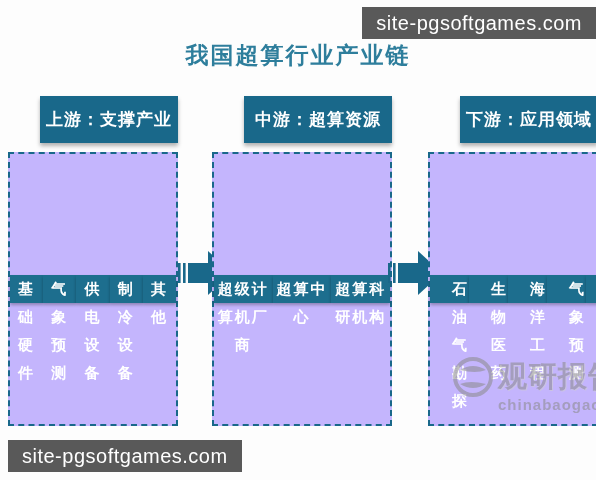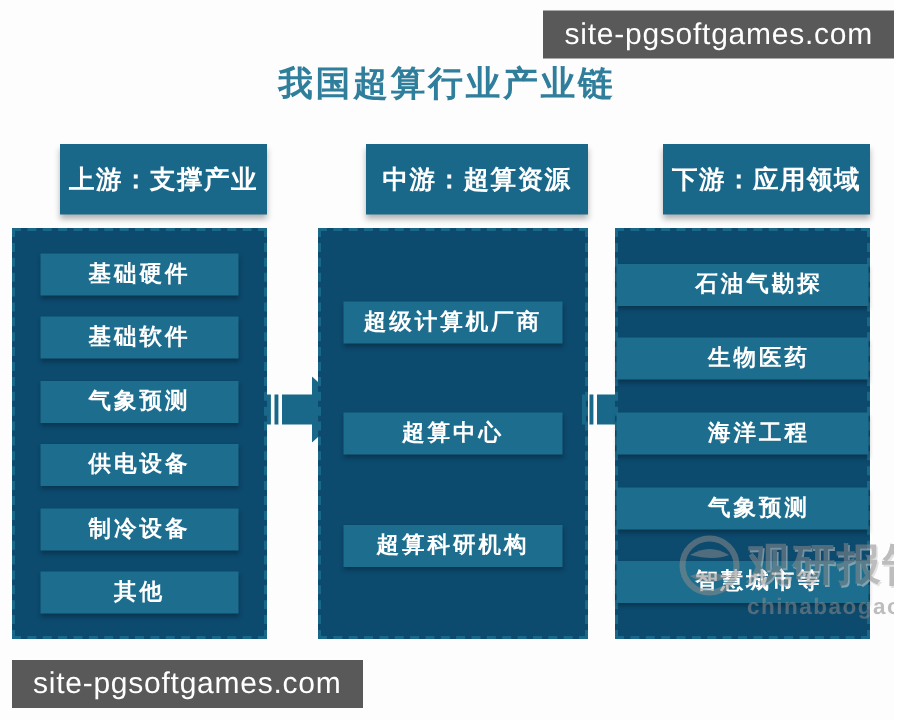--- a/index.html
+++ b/index.html
@@ -16,30 +16,30 @@
   .wm-bottom{bottom:8px;left:8px;}
   
   .title{
     position:absolute;top:40px;left:0;width:100%;margin:0;text-align:center;
     font-size:23px;font-weight:bold;color:#2e7e9c;letter-spacing:2px;
   }
   
   .col{position:absolute;top:96px;}
   .col-left{left:8px;width:170px;}
   .col-mid{left:212px;width:180px;}
-  .col-right{left:410px;width:170px;}
+  .col-right{left:428px;width:170px;}
   .col-header{
     height:47px;line-height:47px;background:#19688a;color:#ffffff;text-align:center;
     font-size:17px;font-weight:bold;letter-spacing:1px;
     box-shadow:0 3px 4px rgba(0,0,0,0.3);
     margin-left:32px;
   }
   .col-body{
-    margin-top:9px;height:270px;border:2px dashed #19688a;background:#0c4a6e;
-    display:flex;flex-direction:column;justify-content:space-evenly;align-items:center;
+    margin-top:9px;height:270px;border:2px dashed #19688a;background:#c4b5fd;
+    display:flex;flex-direction:row;justify-content:space-evenly;align-items:center;
   }
   .item{
     height:28px;line-height:28px;background:#1d6e8e;color:#ffffff;text-align:center;
     font-size:15px;font-weight:bold;letter-spacing:2px;
     box-shadow:0 2px 3px rgba(0,0,0,0.28);
   }
   .col-left .item{width:132px;}
   .col-mid .item{width:146px;}
   .col-right .item{width:146px;padding-left:22px;}
   
@@ -68,21 +68,20 @@
 <div class="stage">
 
   <div class="wm wm-top">site-pgsoftgames.com</div>
 
   <h1 class="title">我国超算行业产业链</h1>
 
   <div class="col col-left">
     <div class="col-header">上游：支撑产业</div>
     <div class="col-body">
       <div class="item">基础硬件</div>
-      <div class="item">基础软件</div>
       <div class="item">气象预测</div>
       <div class="item">供电设备</div>
       <div class="item">制冷设备</div>
       <div class="item">其他</div>
     </div>
   </div>
 
   <svg class="arrow arrow-1" viewBox="0 0 54 44">
     <rect x="0" y="12" width="2.6" height="20" fill="#19688a"></rect>
     <rect x="5" y="12" width="2.6" height="20" fill="#19688a"></rect>

